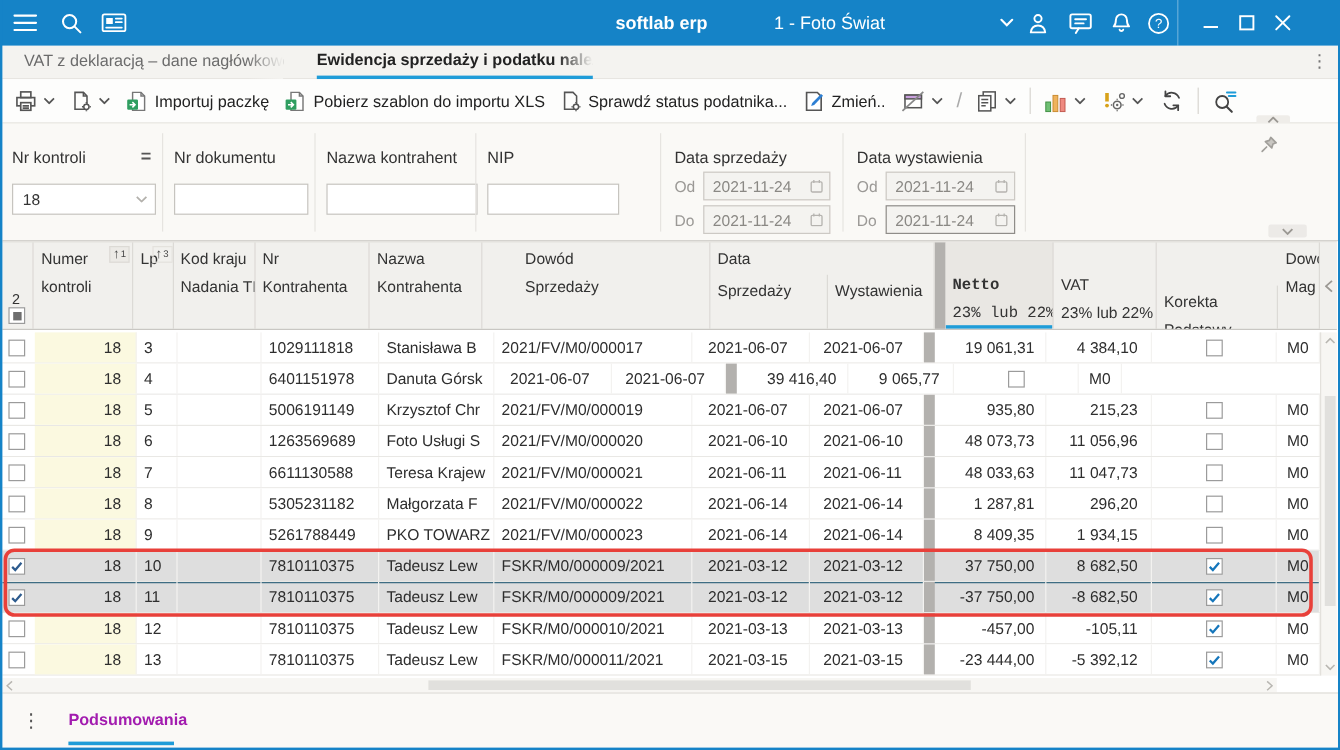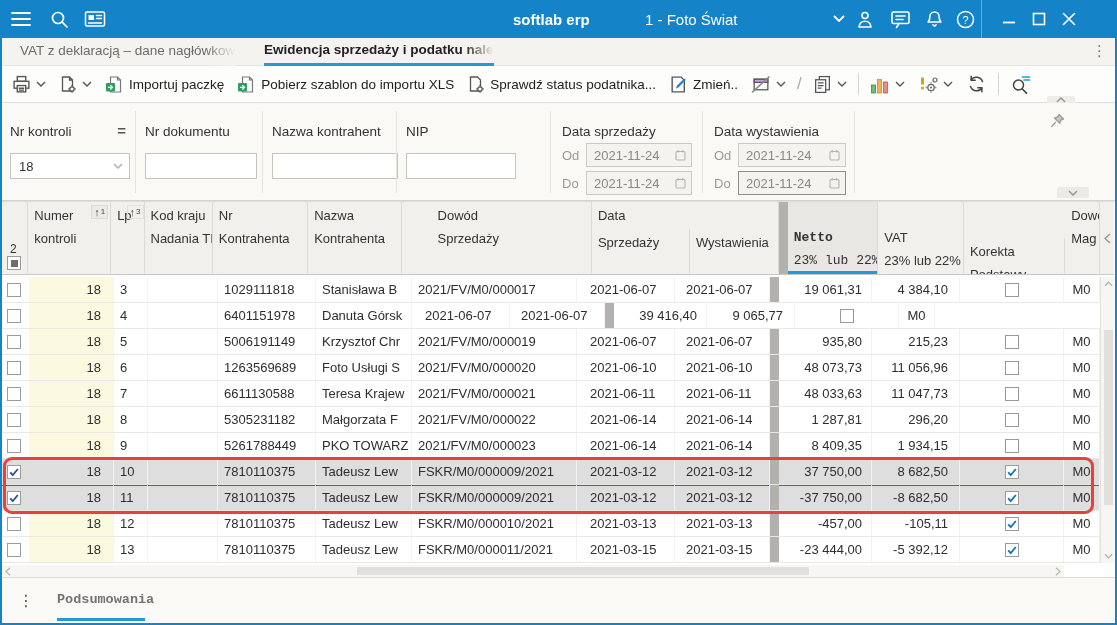--- a/index.html
+++ b/index.html
@@ -101,21 +101,21 @@
   .vthumb{position:absolute;left:3px;top:53px;width:9px;height:175px;background:#e1e0dd;}
   .varrow{position:absolute;left:0;width:14px;height:14px;display:flex;align-items:center;justify-content:center;cursor:pointer;}
   .hbar{position:absolute;left:0;top:364px;width:1062px;height:12px;background:#f7f6f3;}
   .hthumb{position:absolute;left:355px;top:2px;width:452px;height:8px;background:#e1e0dd;}
   .harrow{position:absolute;top:0;width:12px;height:12px;display:flex;align-items:center;justify-content:center;cursor:pointer;}
   
   .red-annotation{position:absolute;left:1px;top:256px;width:1091px;height:57px;border:3px solid #e8403a;border-radius:9px;pointer-events:none;z-index:20;}
   
   .bottombar{position:absolute;left:2px;top:577px;width:1113px;height:46px;background:#faf9f6;border-top:1px solid #dedcd7;}
   .b-kebab{position:absolute;left:16px;top:13px;font-size:16px;color:#555;cursor:pointer;}
-  .b-tab{position:absolute;left:55px;top:0;height:44px;line-height:44px;font-size:13.5px;font-weight:bold;color:#737373;cursor:pointer;font-family:Liberation Mono, monospace;}
+  .b-tab{position:absolute;left:55px;top:0;height:44px;line-height:44px;font-size:13.5px;font-weight:bold;color:#a21caf;cursor:pointer;}
   .b-underline{position:absolute;left:55px;bottom:2px;width:88px;height:3px;background:#1f9cd8;}
 </style>
 </head>
 <body>
 
 <div class="window">
 
   <div class="titlebar">
     <div class="abs t-ico" style="left:8px;">
       <svg width="20" height="16" viewBox="0 0 20 16" fill="none" stroke="#fff" stroke-width="1.8" stroke-linecap="round">

